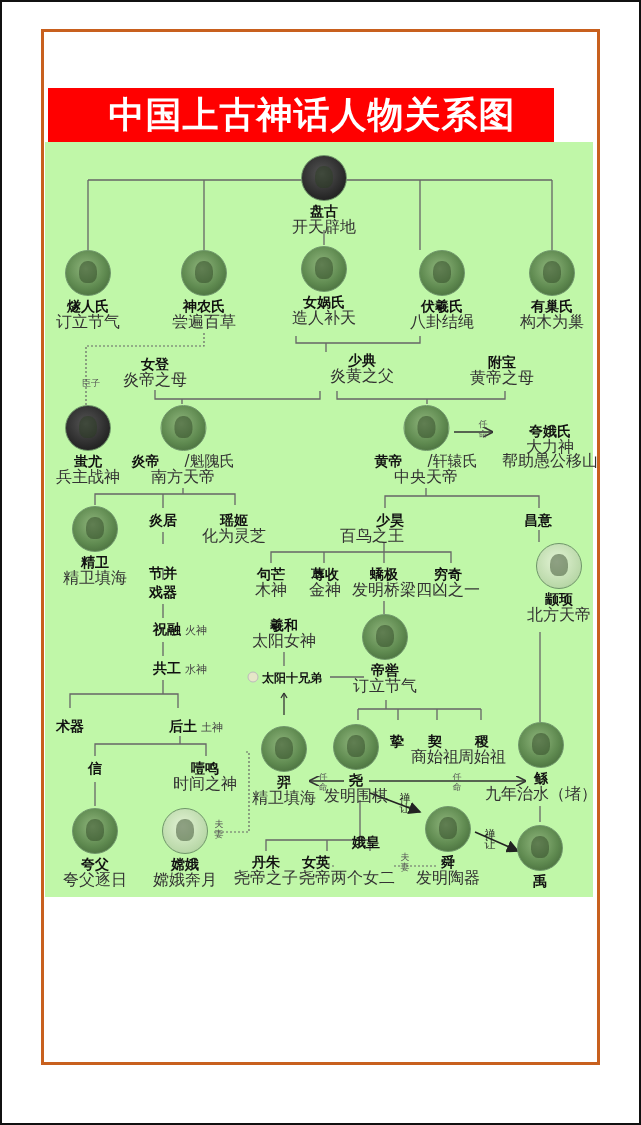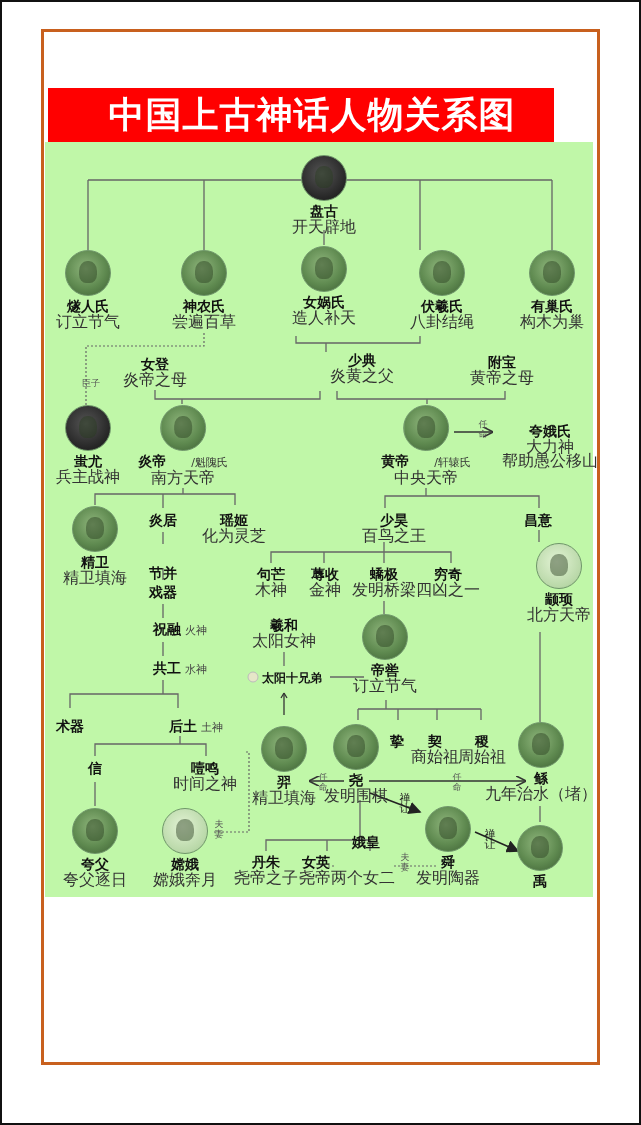--- a/index.html
+++ b/index.html
@@ -9,21 +9,21 @@
   .title-bar { position:absolute; left:48px; top:88px; width:484px; height:54px; background:#ff0000; color:#fff;
     font-size:36px; font-weight:bold; text-align:center; line-height:54px; letter-spacing:1px;padding-left:22px; }
   .canvas { position:absolute; left:45px; top:142px; width:548px; height:755px; background:#c0f7a8; }
   svg.lines { position:absolute; left:0; top:0; width:641px; height:1125px; pointer-events:none; }
   .node { position:absolute; transform:translateX(-50%); text-align:center; white-space:nowrap; }
   .avatar { width:44px; height:44px; border-radius:50%; margin:0 auto 2px; background:radial-gradient(circle at 45% 40%, #8fb67c 0%, #5f8a50 55%, #3c5e33 100%); border:1px solid #6f956a; position:relative; overflow:hidden; }
   .avatar::after { content:""; position:absolute; left:13px; top:10px; width:18px; height:22px; border-radius:45% 45% 40% 40%; background:rgba(40,60,30,0.45); }
   .avatar.light { background:radial-gradient(circle at 45% 40%, #e3f3d5 0%, #b9d8a8 70%, #95bb87 100%); }
   .avatar.dark { background:radial-gradient(circle at 45% 40%, #555 0%, #2c2c2c 60%, #111 100%); }
   .name { font-size:14px; font-weight:bold; color:#111; line-height:17px; }
-  .alias { font-size:11px; font-weight:normal; color:#333;margin-left:25px; }
+  .alias { font-size:15px; font-weight:normal; color:#333;margin-left:25px; }
   .desc { font-size:16px; color:#333; line-height:14px; }
   .inline-desc { font-size:11px; color:#444; font-weight:normal; margin-left:4px; }
   .lbl { position:absolute; font-size:9px; color:#555; line-height:10px; text-align:center; width:10px; }
 </style>
 </head>
 <body>
 
 <div class="outer"></div>
 <div class="frame"></div>
 <div class="title-bar">中国上古神话人物关系图</div>
@@ -209,21 +209,21 @@
   <div class="name">夸父</div>
   <div class="desc">夸父逐日</div>
 </div>
 <div class="node" style="left:185px;top:808px;">
   <div class="avatar light"></div>
   <div class="name">嫦娥</div>
   <div class="desc">嫦娥奔月</div>
 </div>
 <div class="lbl" style="left:214px;top:819px;"><span>夫</span><br><span>妻</span></div>
 
-<div class="node" style="left:394px;top:512px;">
+<div class="node" style="left:372px;top:512px;text-align:right;">
   <div class="name">少昊</div>
   <div class="desc">百鸟之王</div>
 </div>
 <div class="node" style="left:538px;top:512px;">
   <div class="name">昌意</div>
 </div>
 <div class="node" style="left:271px;top:566px;">
   <div class="name">句芒</div>
   <div class="desc">木神</div>
 </div>

